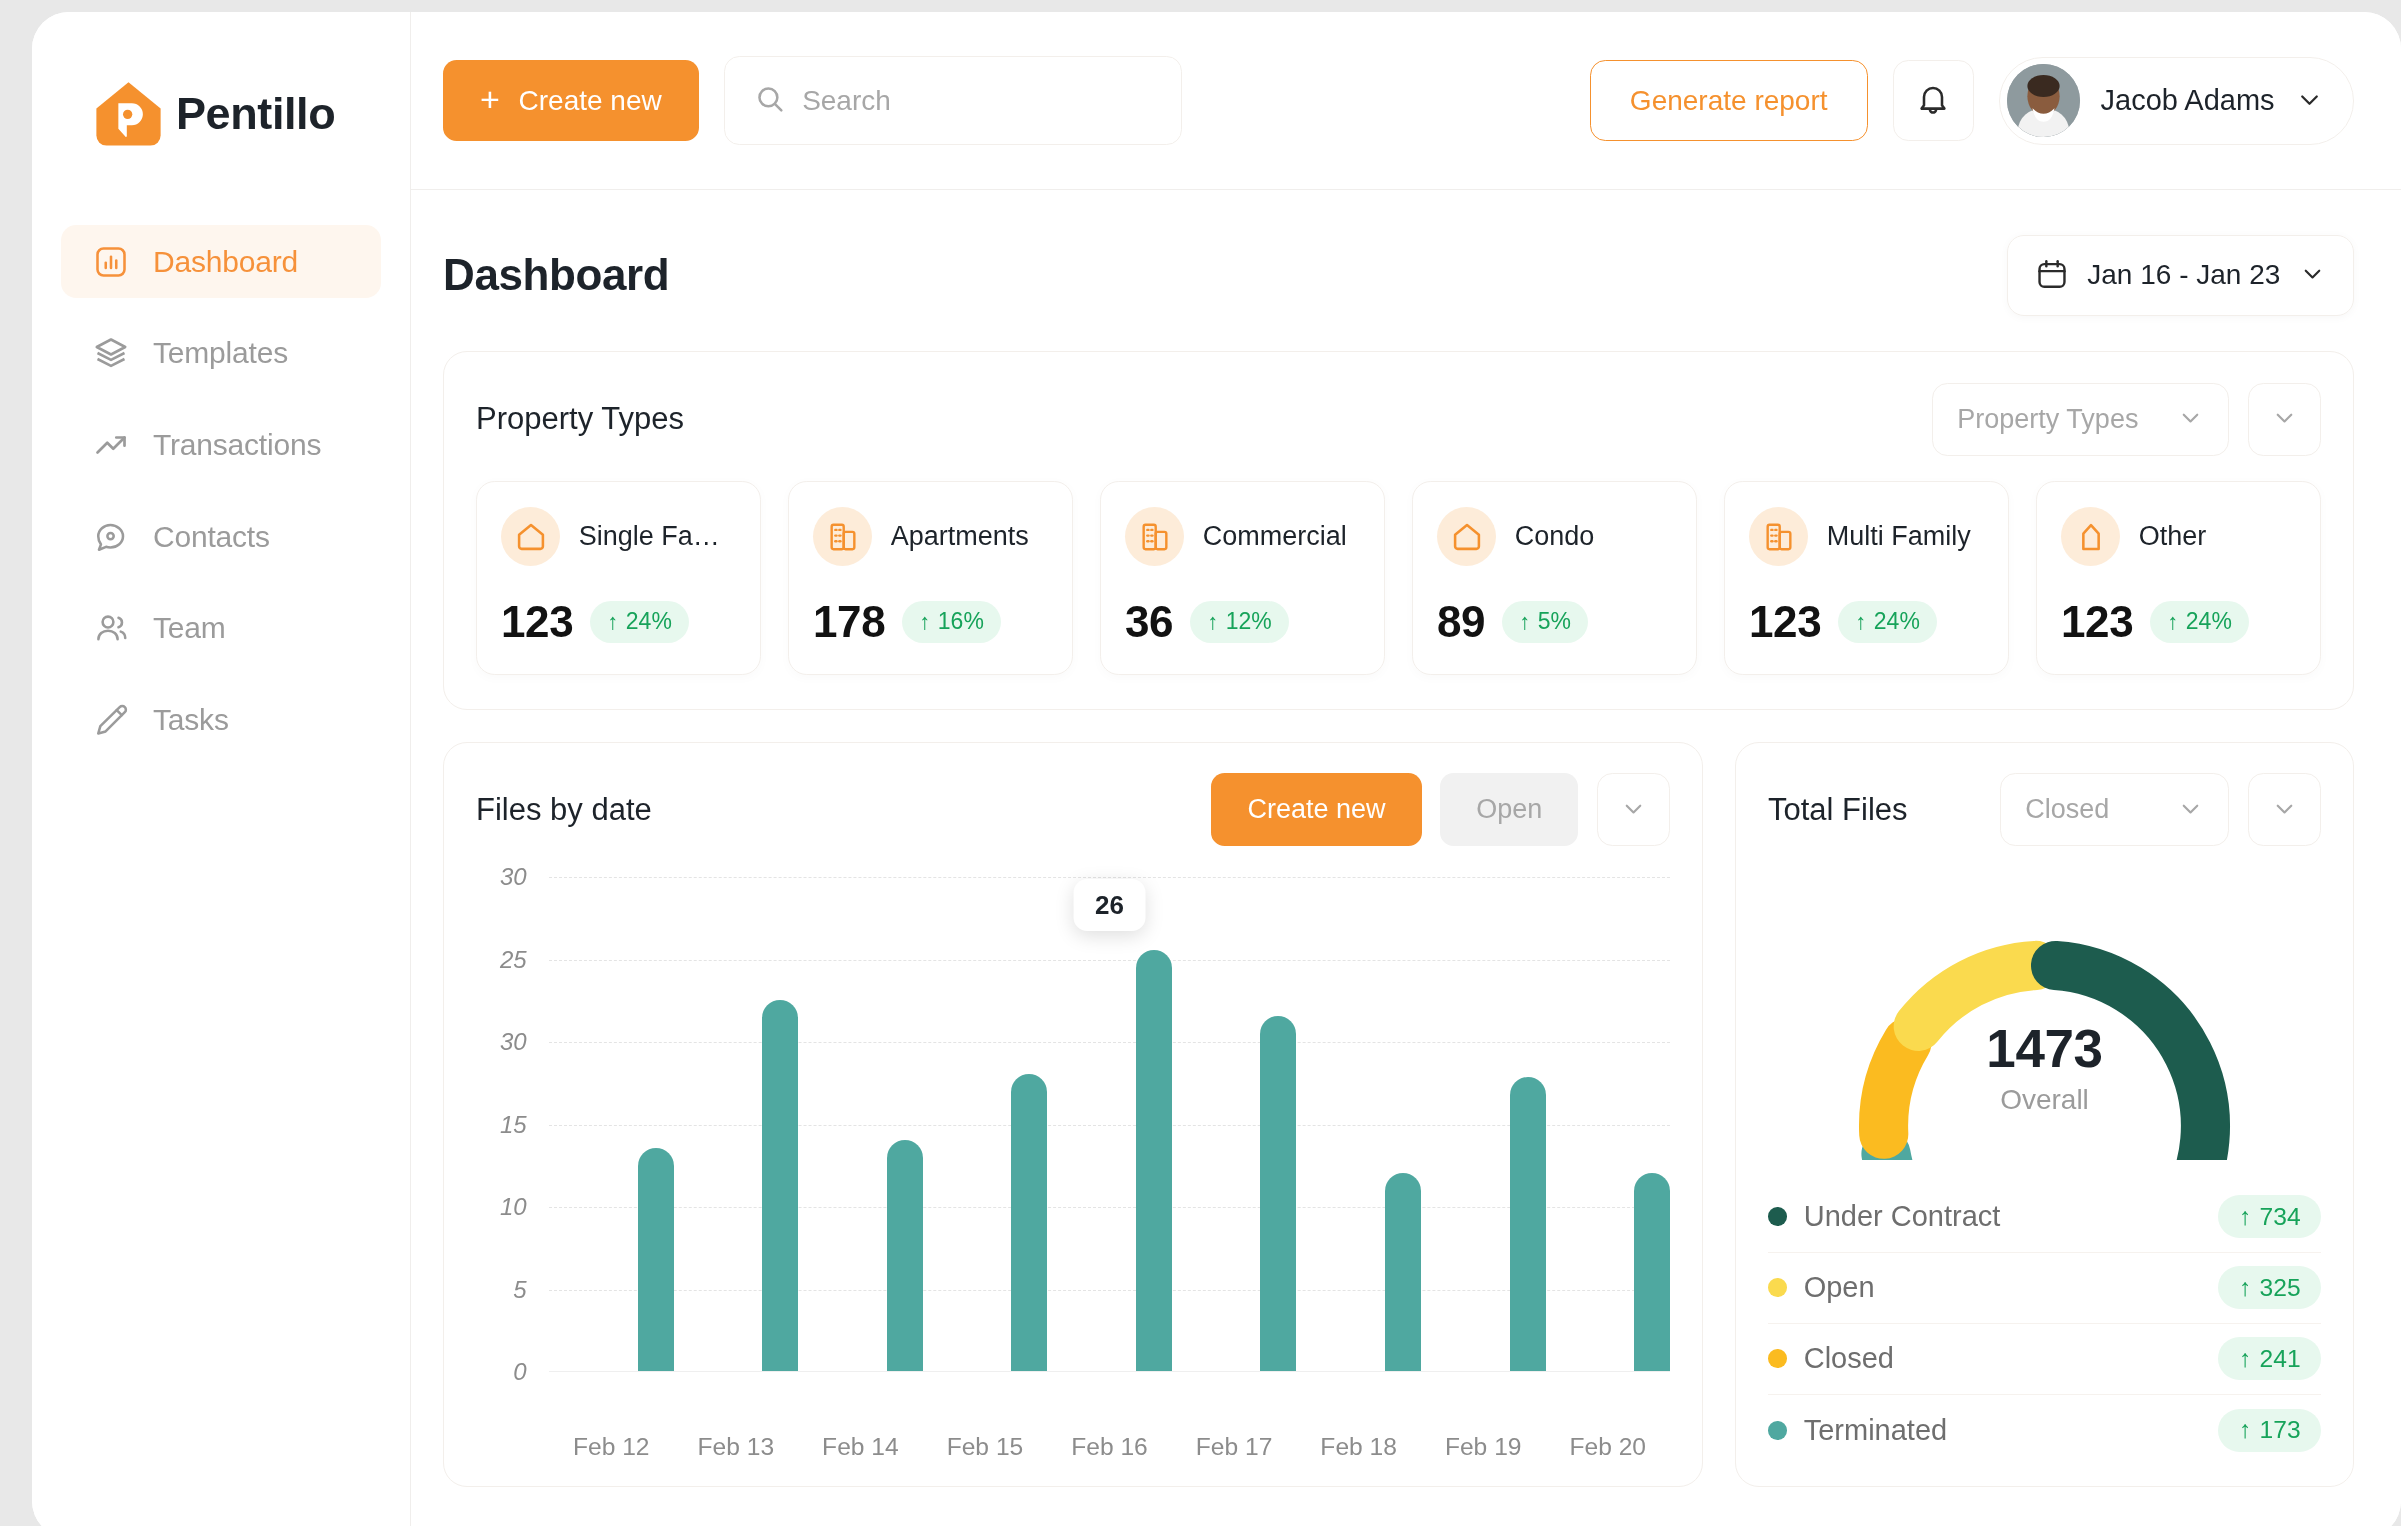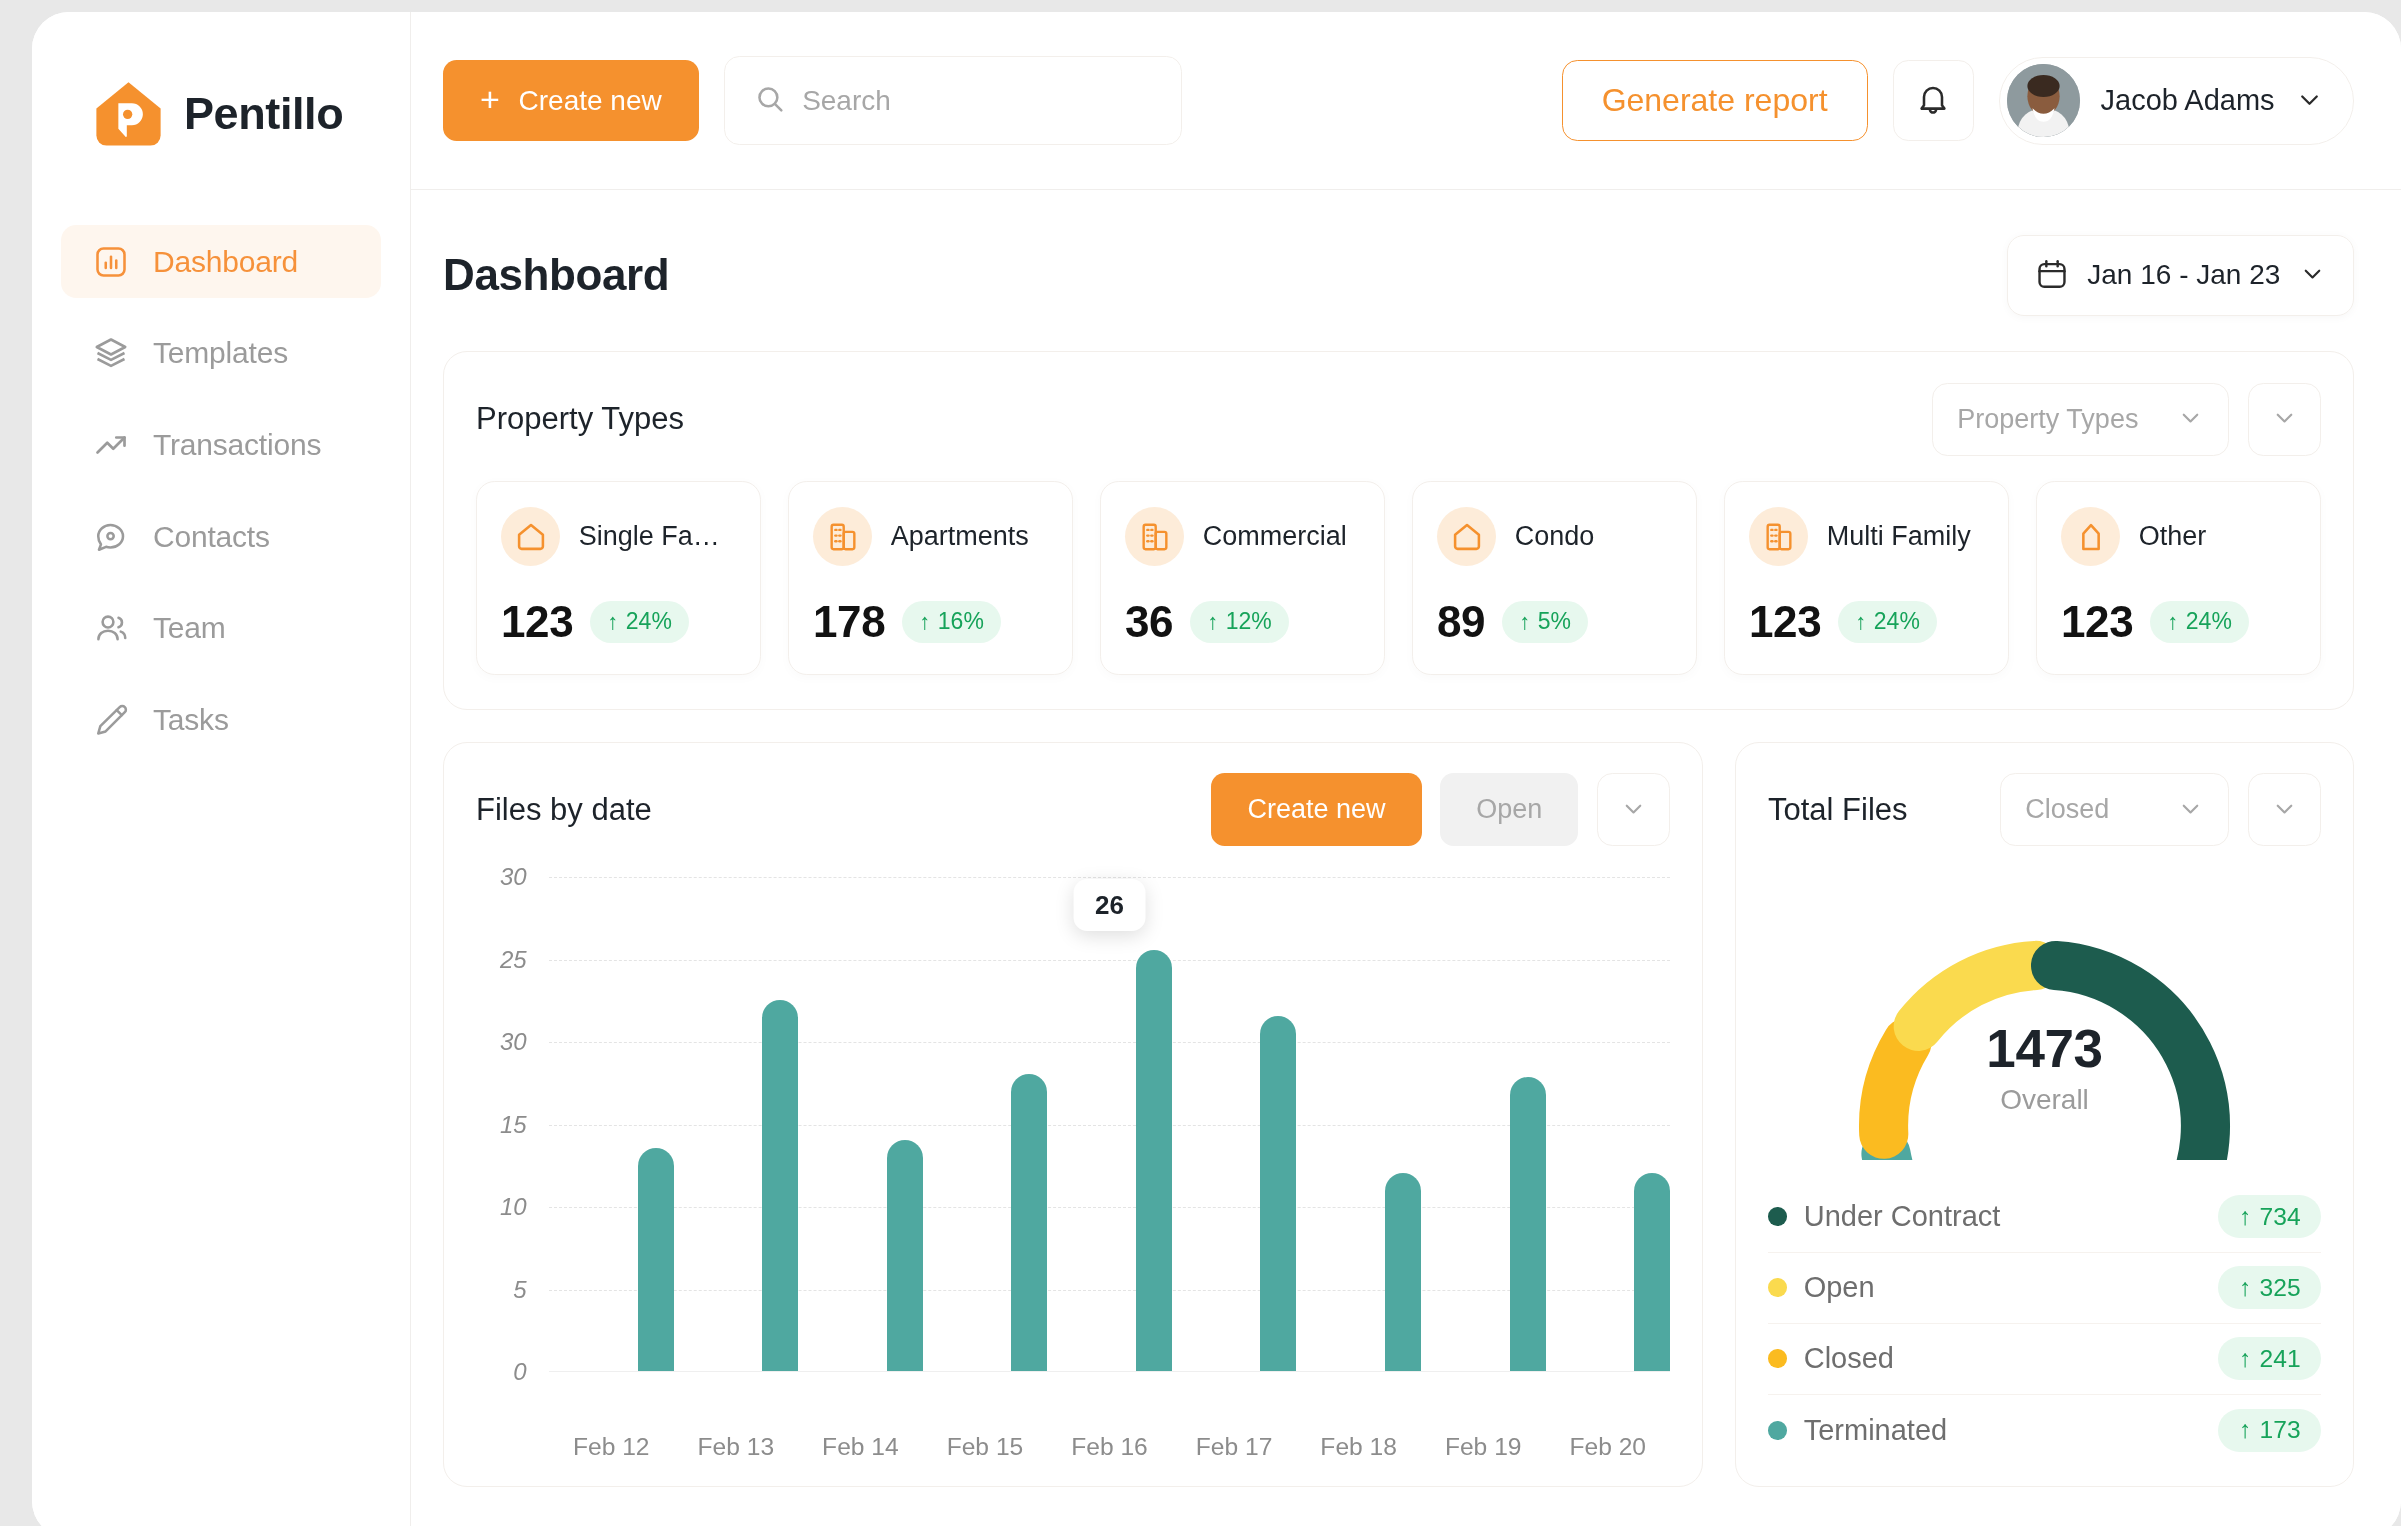--- a/index.html
+++ b/index.html
@@ -29,21 +29,21 @@
     width: 379px;
     flex: 0 0 379px;
     background: #ffffff;
     border-right: 1.7px solid #f0eeec;
     padding-top: 61px;
   }
 
   .brand {
     display: flex;
     align-items: center;
-    gap: 20px;
+    gap: 12px;
     padding-left: 61px;
     height: 81px;
     margin-bottom: 71px;
   }
   .brand-logo {
     width: 71px; height: 71px;
     flex: 0 0 71px;
     position: relative;
   }
   .brand-name {
@@ -134,21 +134,21 @@
   .search-box input::placeholder { color: #a7a7a7; }
 
   .topbar-spacer { flex: 1; }
 
   .btn-generate {
     height: 81px;
     padding: 0 39px;
     border: 1.7px solid #f5912e;
     background: #fff;
     color: #f5912e;
-    font-size: 32px;
+    font-size: 28px;
     font-family: inherit;
     border-radius: 15.3px;
     cursor: pointer;
     white-space: nowrap;
   }
 
   .bell-btn {
     width: 81px; height: 81px;
     border: 1.7px solid #f3efeb;
     border-radius: 15.3px;

